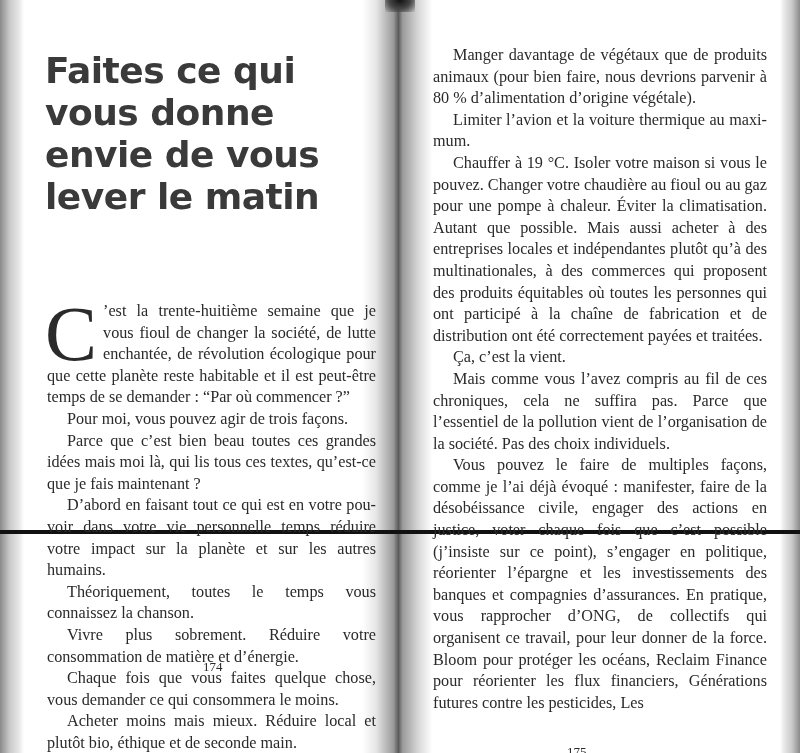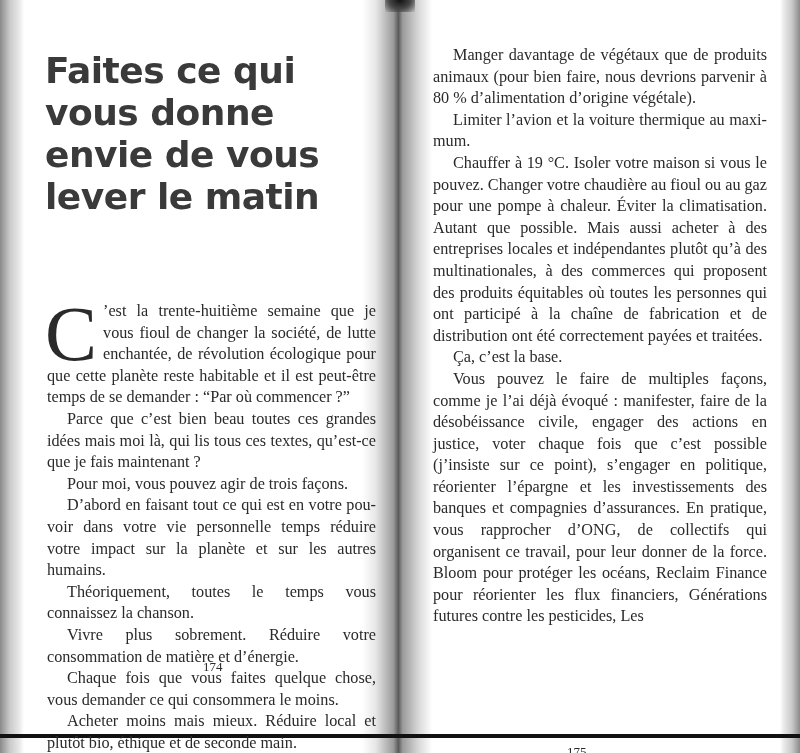--- a/index.html
+++ b/index.html
@@ -1,20 +1,20 @@
 <!DOCTYPE html>
 <html><head>
 <meta charset="utf-8">
 <style>
   html, body { margin:0; padding:0; }
   body {
     width:800px; height:753px; overflow:hidden; position:relative;
     background:#ffffff;
   }
-  .spread { position:absolute; left:0; top:0; width:800px; height:738px; background:#fff; }
+  .spread { position:absolute; left:0; top:0; width:800px; height:534px; background:#fff; }
   .left-edge {
     position:absolute; left:0; top:0; width:24px; height:753px;
     background:linear-gradient(to right, #8a8a8a 0%, #c9c9c9 40%, #e8e8e8 80%, #fff 100%);
   }
   .right-edge {
     position:absolute; right:0; top:0; width:20px; height:753px;
     background:linear-gradient(to left, #8a8a8a 0%, #c9c9c9 40%, #e8e8e8 80%, #fff 100%);
   }
   .gutter {
     position:absolute; left:362px; top:0; width:70px; height:753px;
@@ -62,33 +62,34 @@
   <div class="left-edge"></div>
   <div class="right-edge"></div>
   <div class="gutter"></div>
   <div class="top-shadow"></div>
   <div class="bottom-band"></div>
 
   <h1 class="chapter-title">Faites ce qui vous donne envie de vous lever le matin</h1>
 
   <div class="body-text left-text lead">
     <p class="first"><span class="dropcap">C</span><span>’est la trente-huitième semaine que je vous fioul de changer la société, de lutte enchan­tée, de révolution écologique pour que cette planète reste habitable et il est peut-être temps de se demander : “Par où commencer ?”</span></p>
+    <p>Pour moi, vous pouvez agir de trois façons.</p>
     <p>Parce que c’est bien beau toutes ces grandes idées mais moi là, qui lis tous ces textes, qu’est-ce que je fais maintenant ?</p>
-    <p>Pour moi, vous pouvez agir de trois façons.</p>
     <p>D’abord en faisant tout ce qui est en votre pou­voir dans votre vie personnelle temps réduire votre impact sur la planète et sur les autres humains.</p>
     <p>Théoriquement, toutes le temps vous connaissez la chanson.</p>
     <p>Vivre plus sobrement. Réduire votre consomma­tion de matière et d’énergie.</p>
     <p>Chaque fois que vous faites quelque chose, vous demander ce qui consommera le moins.</p>
     <p>Acheter moins mais mieux. Réduire local et plu­tôt bio, éthique et de seconde main.</p>
   </div>
 
   <div class="page-number pn-left">174</div>
 
   <div class="body-text right-text">
     <p>Manger davantage de végétaux que de produits animaux (pour bien faire, nous devrions parvenir à 80 % d’alimentation d’origine végétale).</p>
     <p>Limiter l’avion et la voiture thermique au maxi­mum.</p>
     <p>Chauffer à 19 °C. Isoler votre maison si vous le pouvez. Changer votre chaudière au fioul ou au gaz pour une pompe à chaleur. Éviter la climatisation. Autant que possible. Mais aussi acheter à des entre­prises locales et indépendantes plutôt qu’à des multi­nationales, à des commerces qui proposent des produits équitables où toutes les personnes qui ont participé à la chaîne de fabrication et de distribu­tion ont été correctement payées et traitées.</p>
-    <p>Ça, c’est la base.</p>
+    <p>Ça, c’est la vient.</p>
+    <p>Mais comme vous l’avez compris au fil de ces chroniques, cela ne suffira pas. Parce que l’essentiel de la pollution vient de l’organisation de la société. Pas des choix individuels.</p>
     <p>Vous pouvez le faire de multiples façons, comme je l’ai déjà évoqué : manifester, faire de la désobéis­sance civile, engager des actions en justice, voter chaque fois que c’est possible (j’insiste sur ce point), s’engager en politique, réorienter l’épargne et les investissements des banques et compagnies d’as­surances. En pratique, vous rapprocher d’ONG, de collectifs qui organisent ce travail, pour leur don­ner de la force. Bloom pour protéger les océans, Reclaim Finance pour réorienter les flux finan­ciers, Générations futures contre les pesticides, Les</p>
   </div>
 
   <div class="page-number pn-right">175</div>
 </div>
 
 </body></html>

